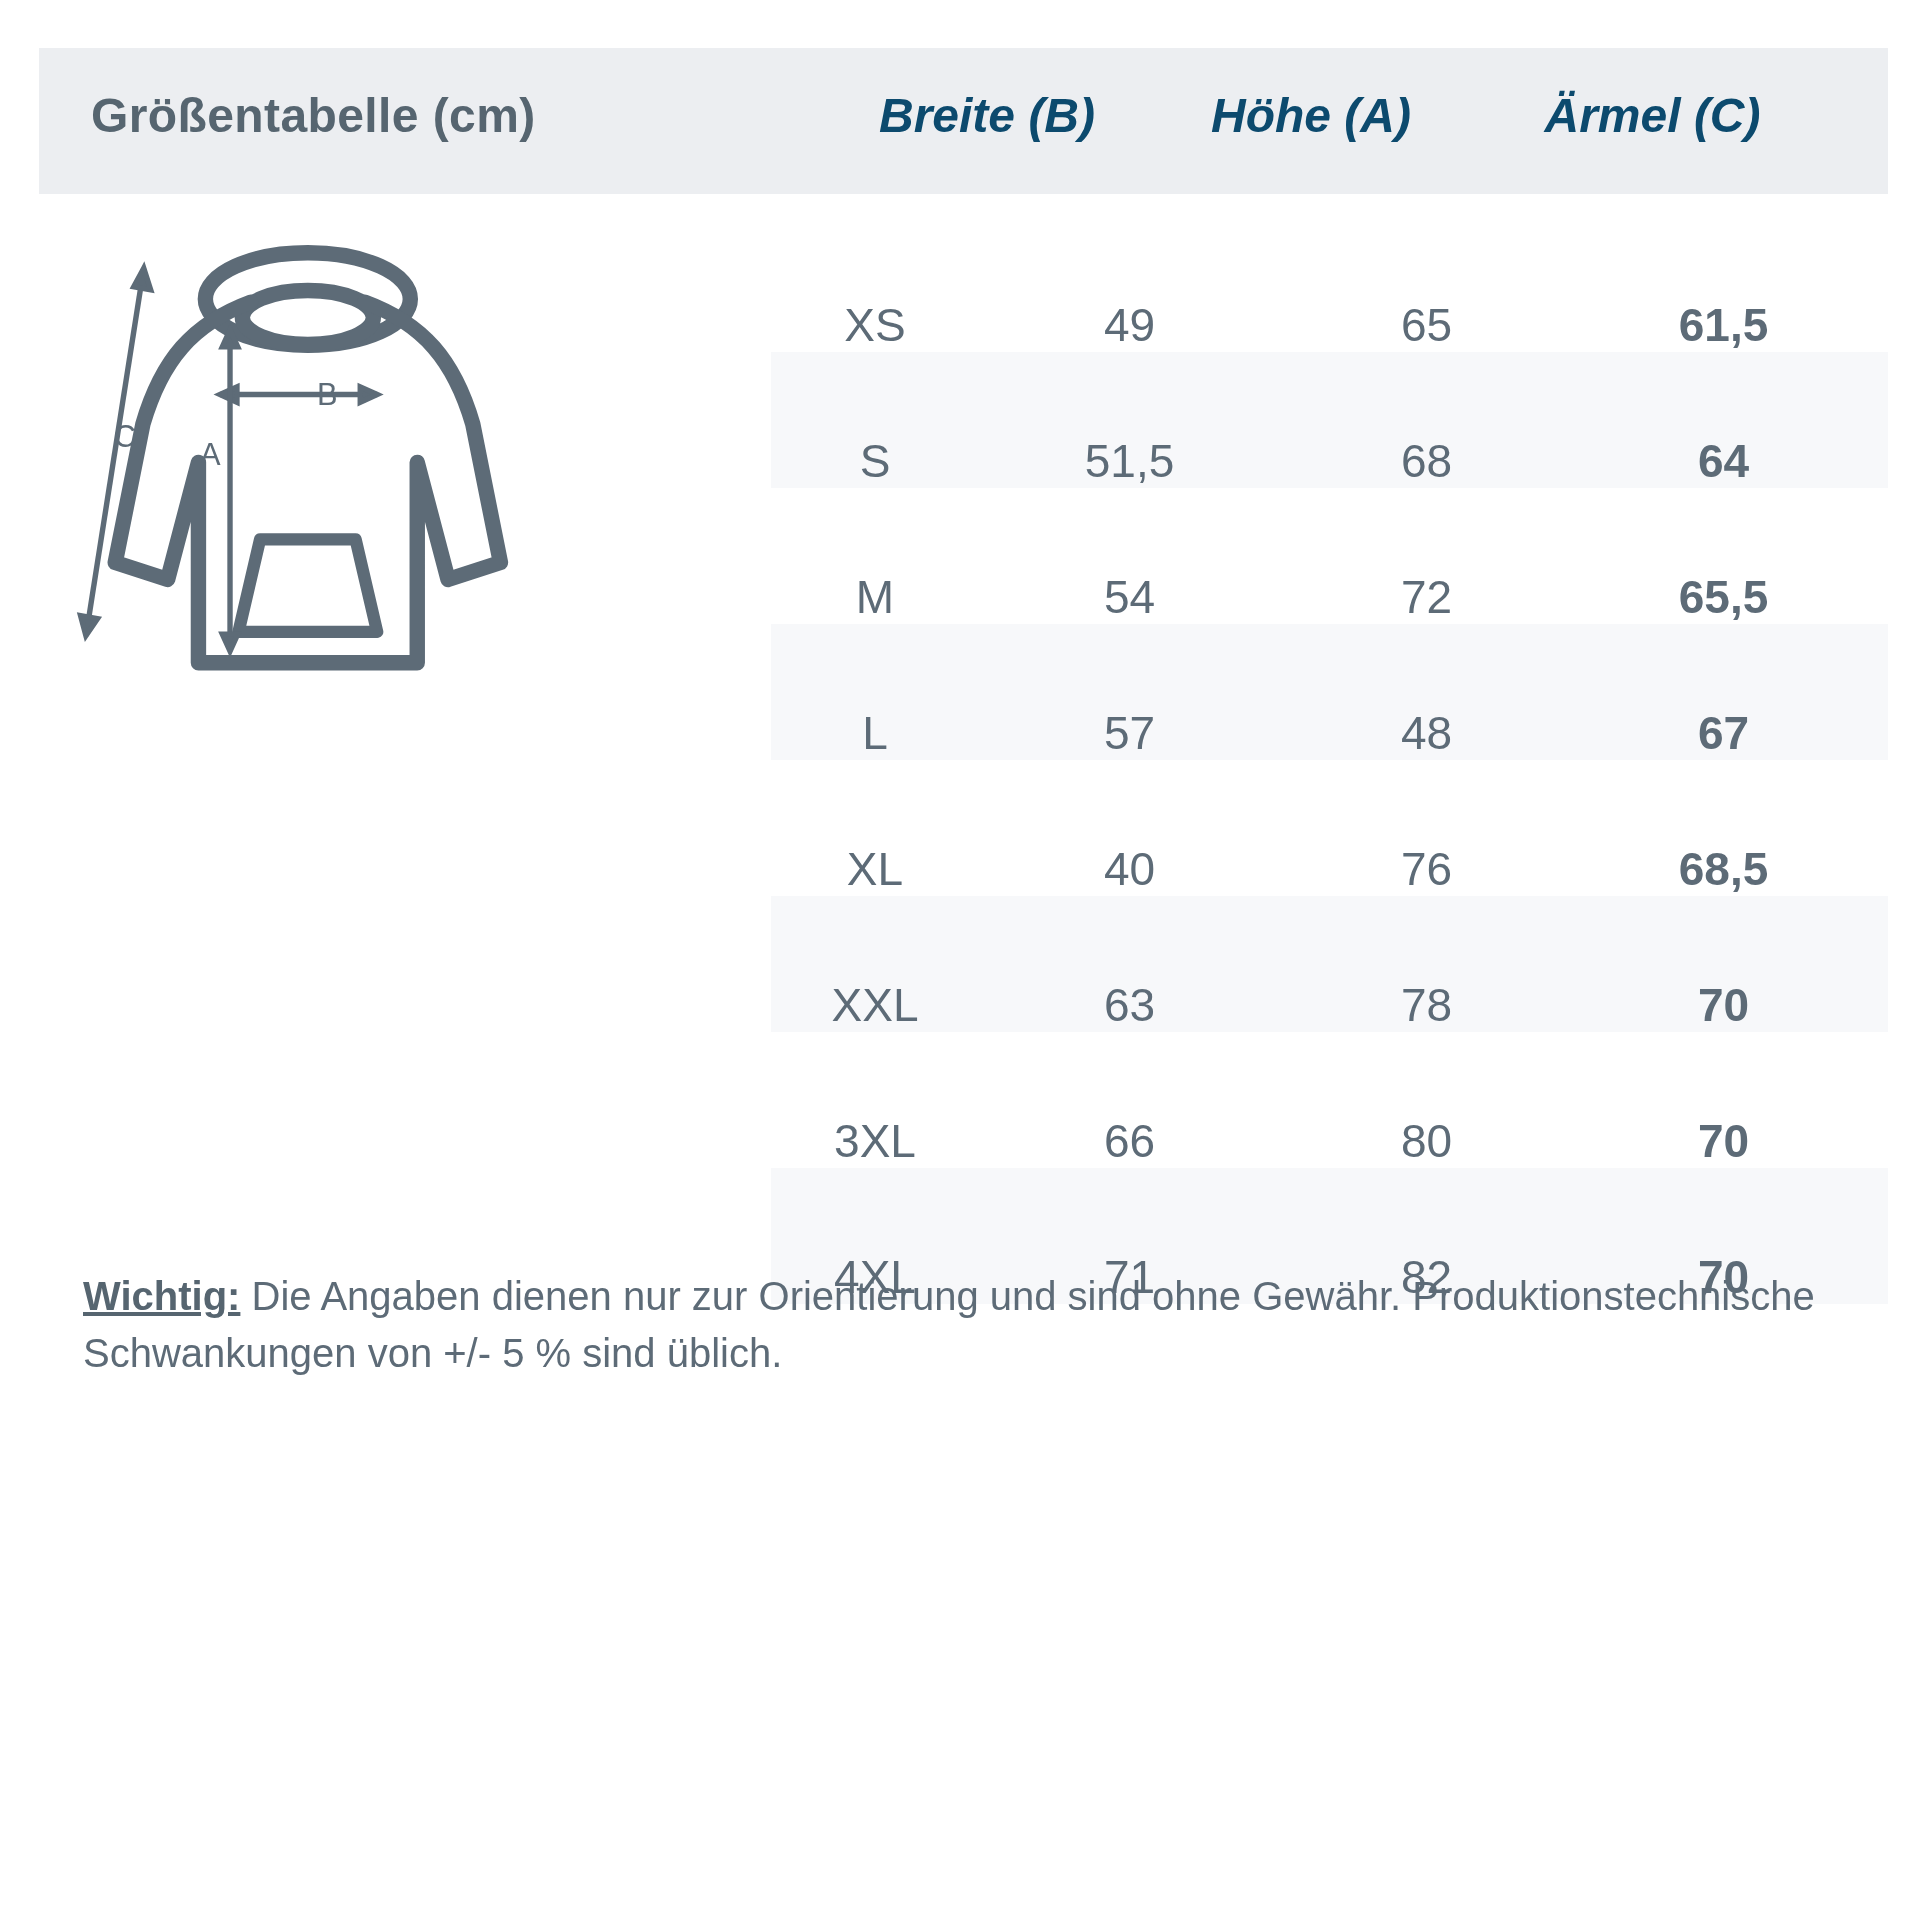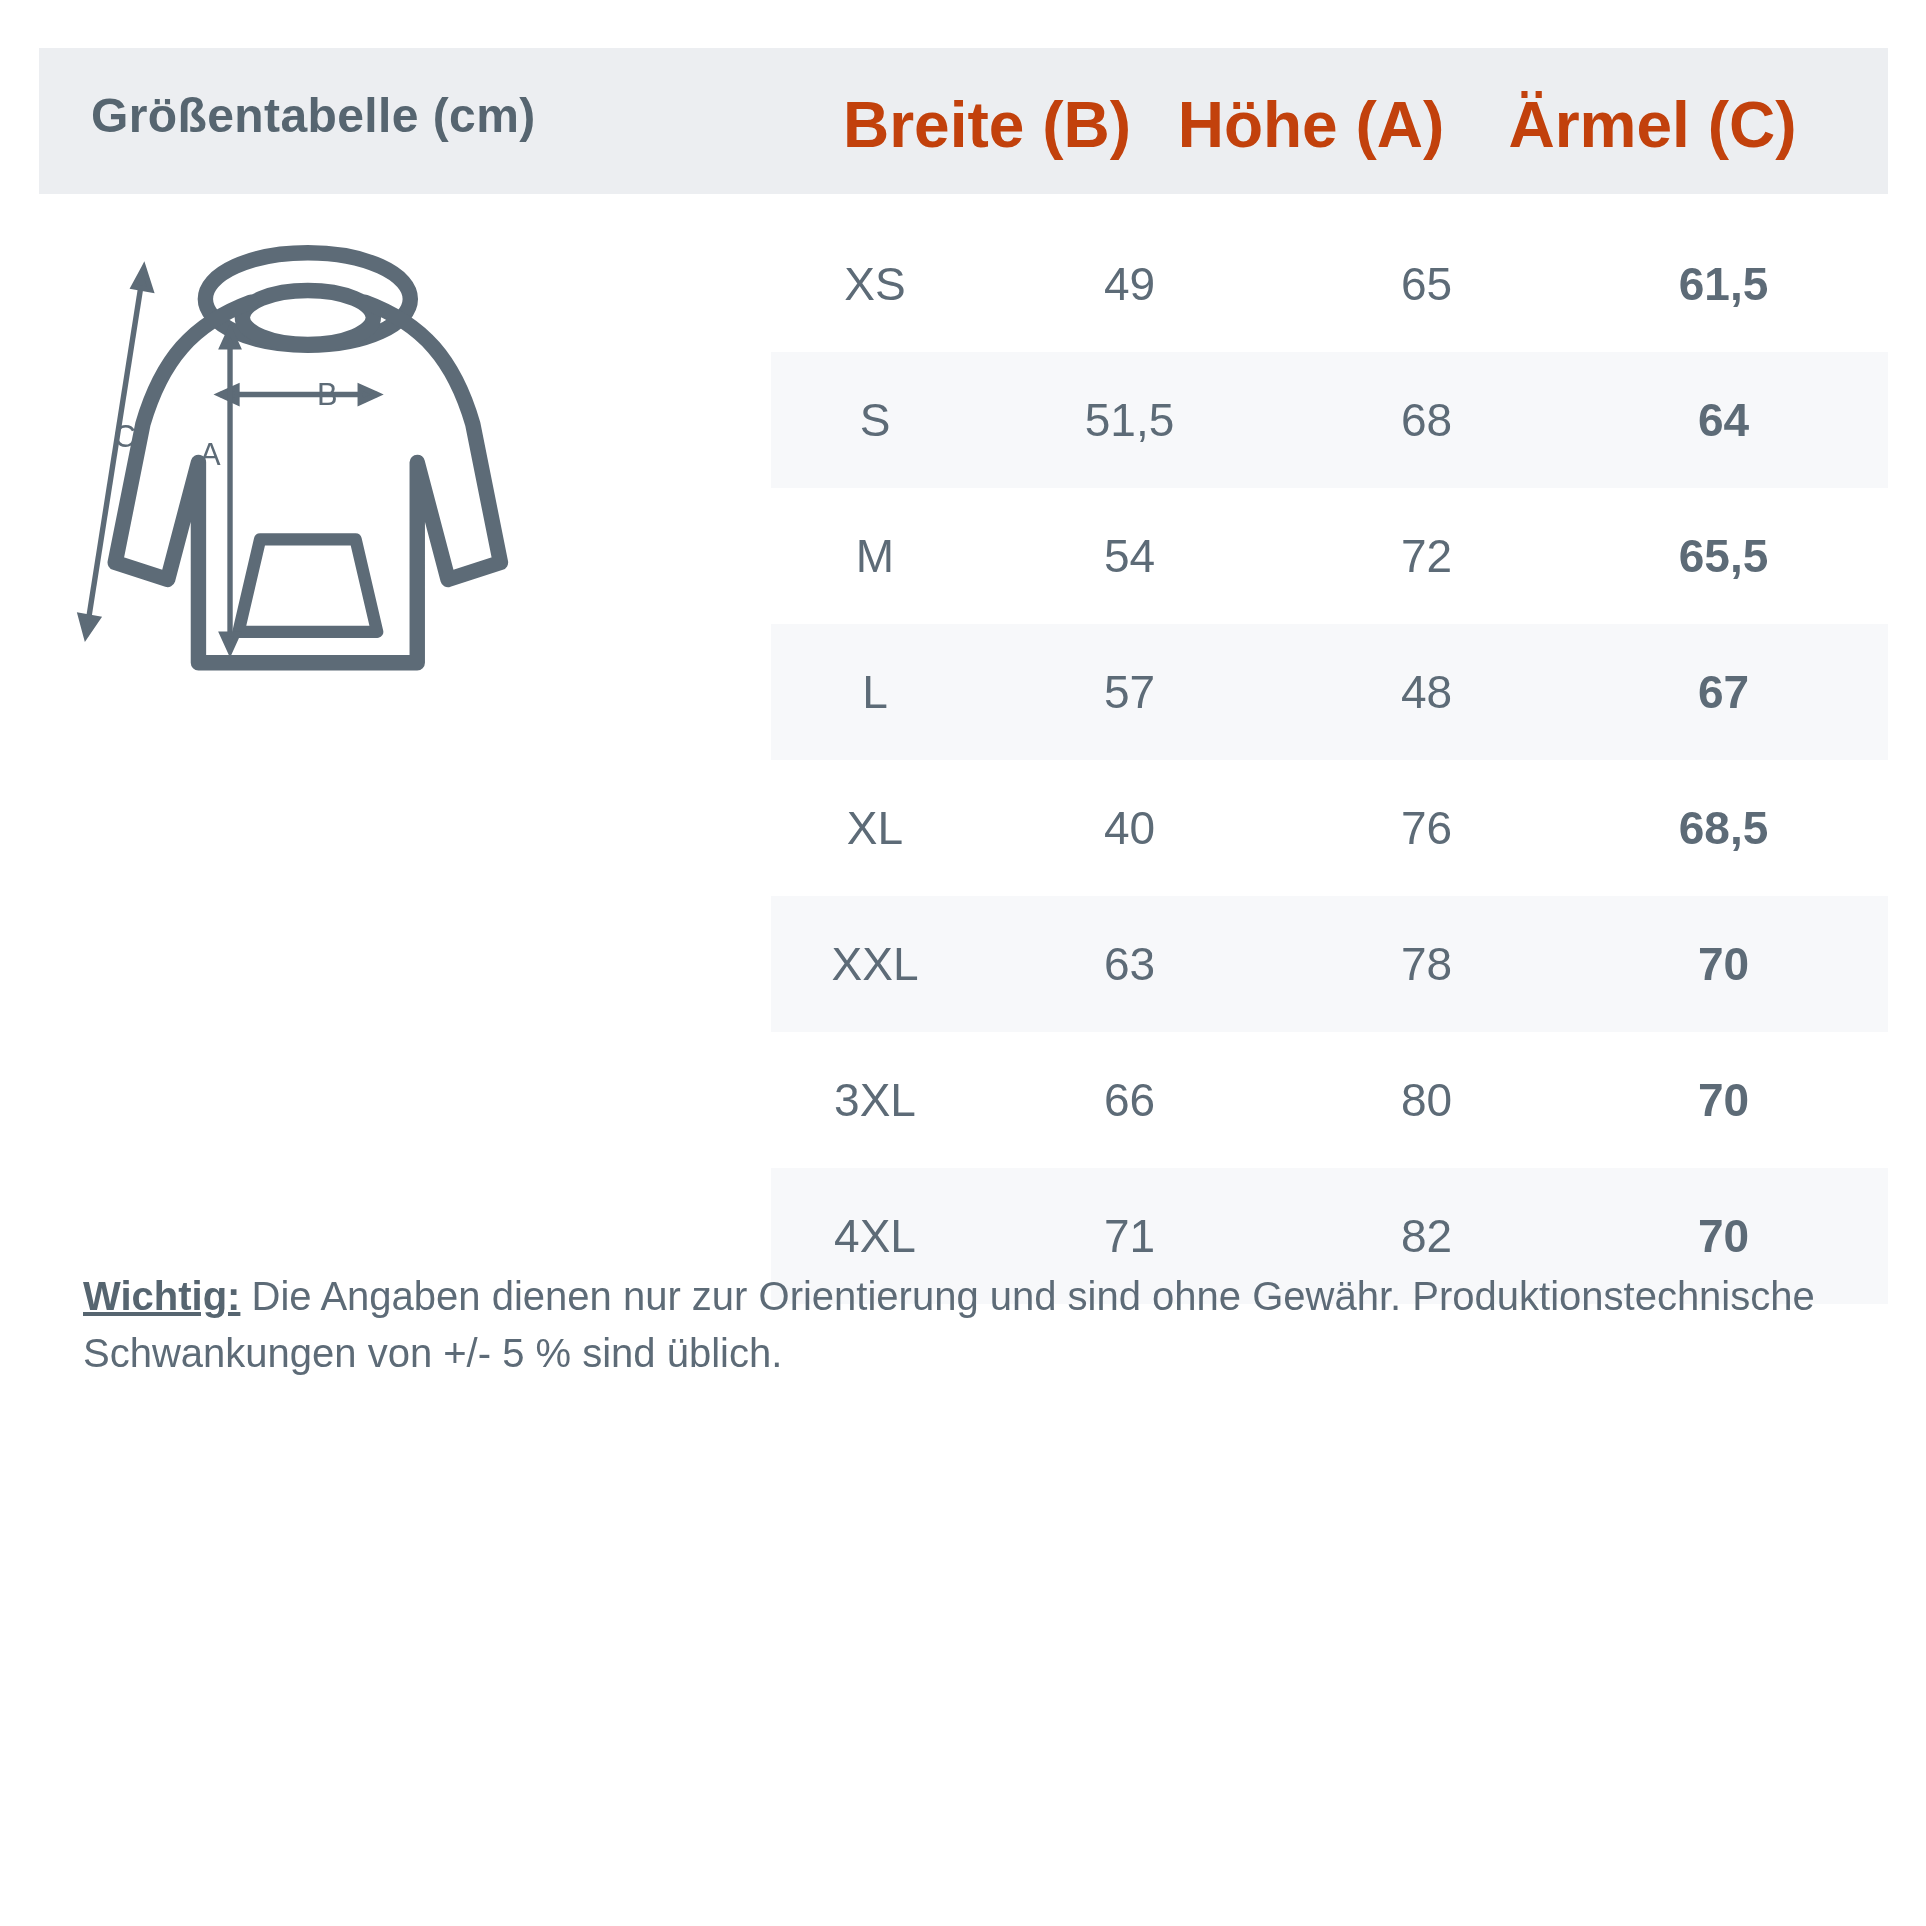--- a/index.html
+++ b/index.html
@@ -45,41 +45,42 @@
     position: absolute;
     left: 786px;
     top: 40px;
     width: 1025px;
     height: 62px;
     display: flex;
     align-items: flex-start;
   }
 
   .header-col {
-    font-size: 64px;
+    font-size: 48px;
     font-weight: bold;
-    color: #c2410c;
+    color: #0c4a6e;
     text-align: center;
     white-space: nowrap;
+    font-style: italic;
   }
   .header-col.c-b { width: 324px; }
   .header-col.c-h { width: 324px; }
   .header-col.c-a { width: 331px; margin-left: 14px;}
 
   
   .table {
     position: absolute;
     left: 771px;
     top: 216px;
     width: 1117px;
   }
 
   .row {
     display: flex;
-    align-items: center;
+    align-items: flex-end;
     height: 136px;
     box-sizing: border-box;
   }
   .row.alt { background: #f7f8fa; }
 
   .cell {
     font-size: 46px;
     color: #5d6b77;
     text-align: center;
     white-space: nowrap;

